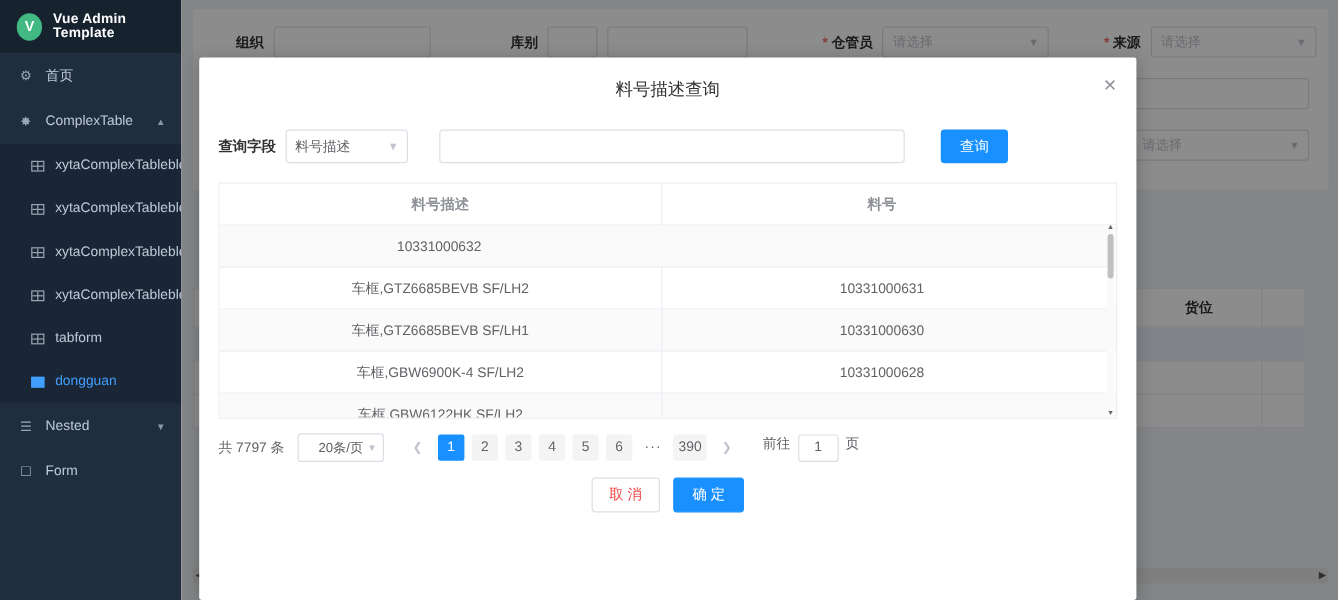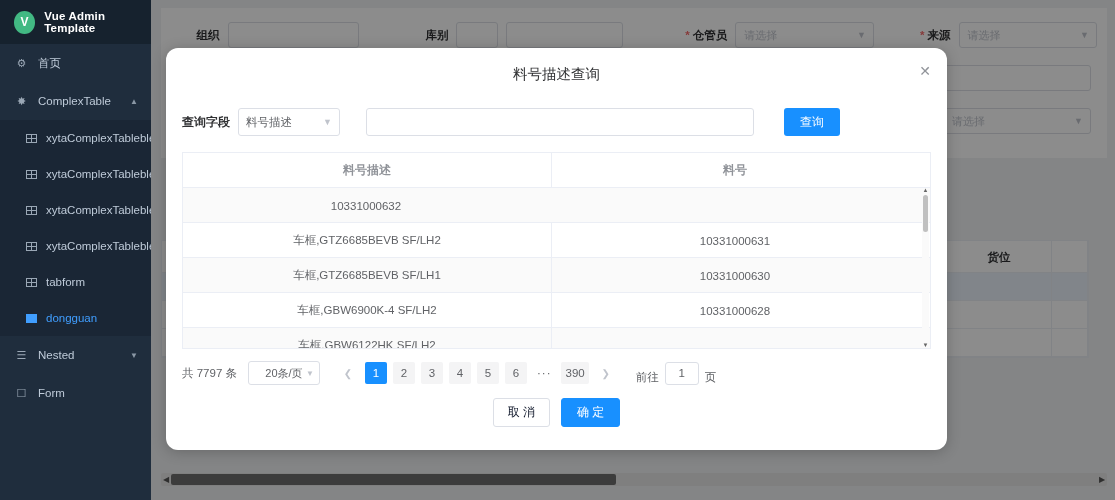--- a/index.html
+++ b/index.html
@@ -118,23 +118,23 @@
   }
   .hscroll .track { flex: 1; height: 11px; }
 
   
   .overlay {
     position: absolute; left: 151px; top: 0; width: 964px; height: 500px;
     background: rgba(0,0,0,0.45);
   }
   .modal {
     position: absolute; left: 166px; top: 48px;
-    width: 781px; height: 402px;
+    width: 781px; height: 452px;
     background: #fff; box-shadow: 0 2px 14px rgba(0,0,0,.22);
-    border-radius: 12px; overflow: hidden;
+    border-radius: 2px; overflow: hidden;
   }
   .modal-header {
     height: 52px; position: relative;
     display: flex; align-items: center; justify-content: center;
   }
   .modal-title { font-size: 14.5px; color: #303133; }
   .modal-close {
     position: absolute; right: 16px; top: 16px;
     font-size: 14px; color: #909399; cursor: pointer; line-height: 1;
   }
@@ -212,35 +212,35 @@
   .pg-size .chev { position: absolute; right: 5px; color: #c0c4cc; font-size: 8px; }
   .pg-btn {
     min-width: 22px; height: 22px; margin: 0 3px; border-radius: 2px;
     background: #f4f4f5; color: #606266; font-size: 11.5px;
     display: inline-flex; align-items: center; justify-content: center;
     cursor: pointer; padding: 0 4px;
   }
   .pg-btn.nav { background: transparent; color: #c0c4cc; font-size: 10px; }
   .pg-btn.active { background: #1890ff; color: #fff; }
   .pg-btn.ellip { background: transparent; color: #606266; letter-spacing: 1px; }
-  .pg-jump { display: flex; align-items: flex-end; margin-left: 16px; gap: 6px; }
+  .pg-jump { display: flex; align-items: flex-start; margin-left: 16px; gap: 6px; }
   .pg-jump-input {
     width: 34px; height: 23px; border: 1px solid #dcdfe6; border-radius: 3px;
     text-align: center; font-size: 11.5px; color: #606266;
     display: flex; align-items: center; justify-content: center; cursor: text;
   }
 
   .modal-footer {
     display: flex; align-items: center; justify-content: center;
     gap: 11px; margin-top: 13px;
   }
   .btn-default {
     min-width: 52px; height: 29px; padding: 0 14px;
     background: #fff; border: 1px solid #dcdfe6; border-radius: 3px;
-    color: #0f172a; font-size: 12px; cursor: pointer;
+    color: #ef4444; font-size: 12px; cursor: pointer;
     font-family: "Liberation Sans", sans-serif;
   }
   .btn-confirm {
     min-width: 54px; height: 29px; padding: 0 15px;
     background: #1890ff; border: 1px solid #1890ff; border-radius: 3px;
     color: #fff; font-size: 12px; cursor: pointer;
     font-family: "Liberation Sans", sans-serif;
   }
 </style>
 </head>

